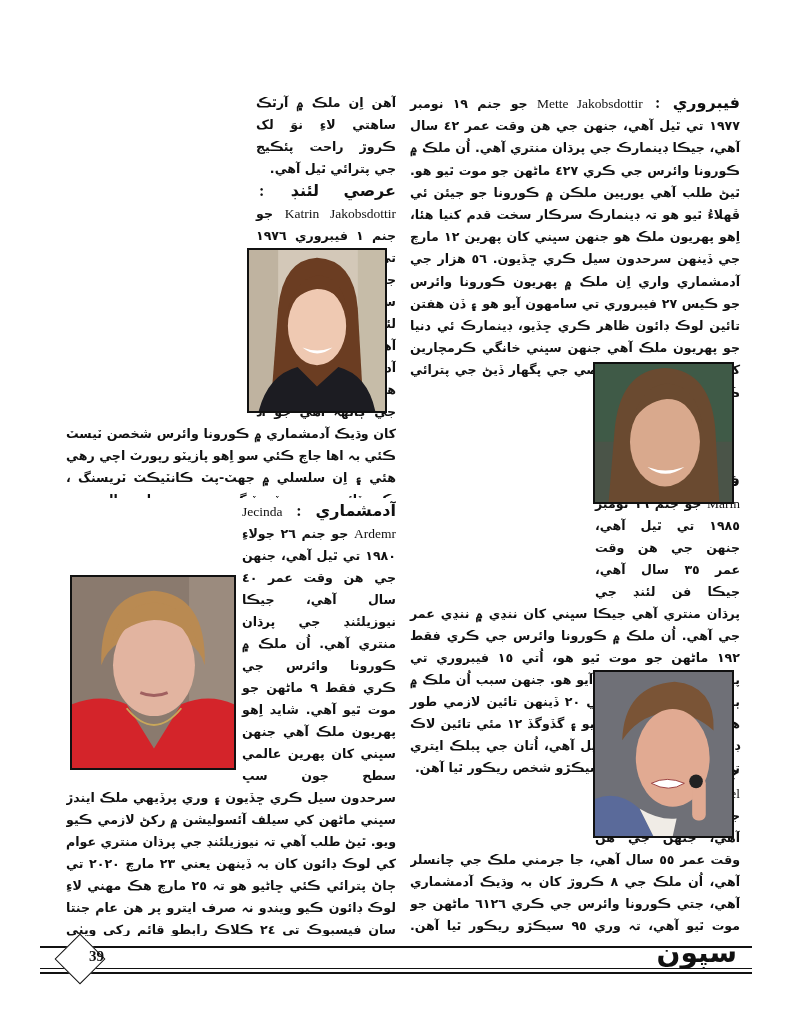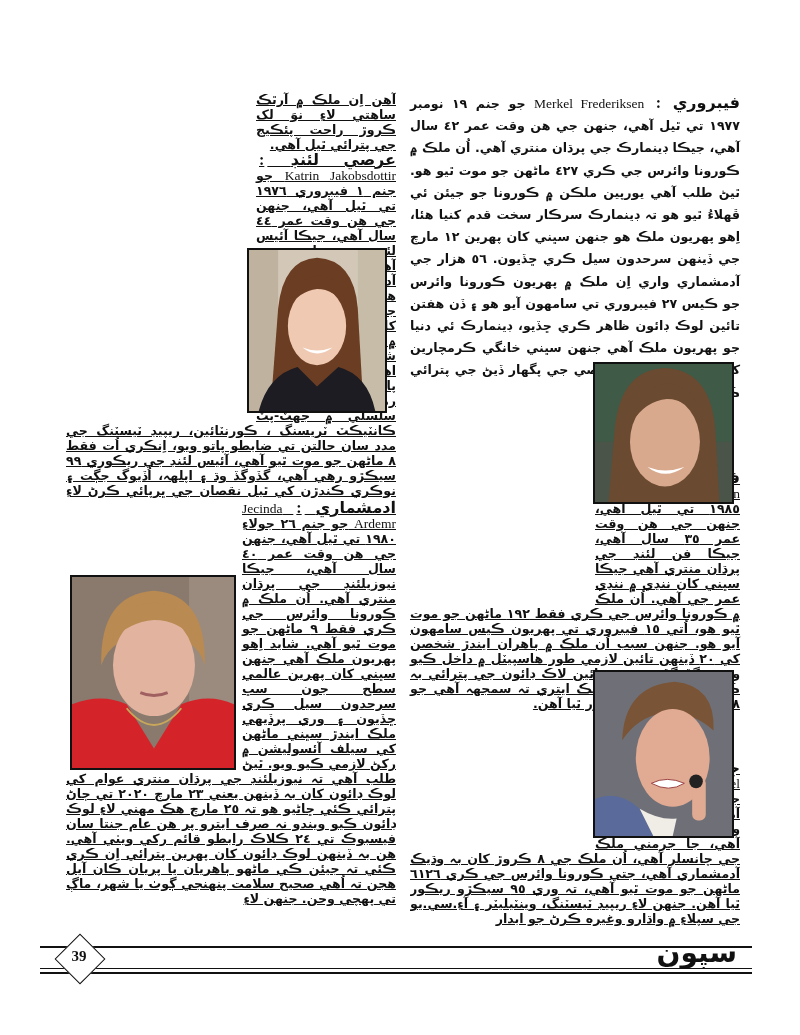--- a/index.html
+++ b/index.html
@@ -12,40 +12,40 @@
   .heading-line { margin:0; }
   .country { font-size:16px; font-weight:bold; }
   .sep { font-family:"Liberation Serif", serif; font-size:16px; margin:0 3px; }
   .latin { font-family:"Liberation Serif", serif; font-weight:normal; font-size:13.5px; direction:ltr; unicode-bidi:embed; }
   .photo { position:absolute; border:2px solid #111; box-sizing:border-box; overflow:hidden; }
   .photo svg { display:block; width:100%; height:100%; }
   .photo-sanna { left:247px; top:248px; width:140px; height:165px; }
   .photo-wilmes { left:593px; top:362px; width:141px; height:142px; }
   .photo-merkel { left:70px; top:575px; width:166px; height:195px; }
   .photo-frederiksen { left:593px; top:670px; width:141px; height:168px; }
-  .wrap-block { position:absolute; direction:rtl; text-align:justify; font-size:12.6px; line-height:15px; font-weight:bold;text-decoration:underline; }
+  .wrap-block { position:absolute; direction:rtl; text-align:justify; font-size:12.6px; line-height:22px; font-weight:bold; }
   .footer { position:absolute; left:40px; top:938px; width:712px; height:50px; }
   .rule-top { position:absolute; left:0; right:0; top:8px; height:2px; background:#111; }
   .rule-b1 { position:absolute; left:0; right:0; top:30px; height:1px; background:#111; }
   .rule-b2 { position:absolute; left:0; right:0; top:34px; height:2px; background:#111; }
   .diamond { position:absolute; left:22px; top:0; width:34px; height:34px; transform:rotate(45deg);
              background:#fff; border:1.5px solid #111; top:3px; }
-  .page-num { position:absolute; left:22px; top:10px; width:50px; text-align:center;
+  .page-num { position:absolute; left:22px; top:10px; width:50px; text-align:right;
               font-family:"Liberation Serif", serif; font-weight:bold; font-size:15px; left:14px; }
   .masthead { position:absolute; right:15px; top:-2px; font-size:28px; font-weight:bold; direction:rtl;
               font-family:"DejaVu Sans", sans-serif; letter-spacing:1px; }
 </style>
 </head>
 <body>
 
 <div class="col col-right" style="height:270px;">
   <p class="heading-line">
     <span class="country">فيبروري</span>
     <span class="sep">:</span>
-    <span class="latin">Merkel Frederiksen</span>
+    <span class="latin">Mette Jakobsdottir</span>
     <span>جو جنم ١٩ نومبر ١٩٧٧ تي ٿيل آهي، جنهن جي هن وقت عمر ٤٢ سال آهي، جيڪا ڊينمارڪ جي پرڌان منتري آهي. اُن ملڪ ۾ ڪورونا وائرس جي ڪري ٤٢٧ ماڻهن جو موت ٿيو هو. ٿيڻ طلب آهي يورپين ملڪن ۾ ڪورونا جو جيئن ئي ڦهلاءُ ٿيو هو تہ ڊينمارڪ سرڪار سخت قدم کنيا هئا، اِهو پهريون ملڪ هو جنهن سڀني کان پهرين ١٢ مارچ جي ڏينهن سرحدون سيل ڪري ڇڏيون. ٥٦ هزار جي آدمشماري واري اِن ملڪ ۾ پهريون ڪورونا وائرس جو ڪيس ٢٧ فيبروري تي سامهون آيو هو ۽ ڏن هفتن تائين لوڪ ڊائون ظاهر ڪري ڇڏيو، ڊينمارڪ ئي دنيا جو پهريون ملڪ آهي جنهن سڀني خانگي ڪرمچارين کي لوڪ ڊائون جي عرصي جي پگهار ڏيڻ جي پترائي ڪئي هئي.</span>
   </p>
 </div>
 
 <div class="wrap-block" style="left:410px; top:470px; width:330px;">
   <div style="float:left; width:185px; height:128px;"></div>
   <span class="country">فن لئنڊ</span>
   <span class="sep">:</span>
   <span class="latin">Sanna Marin</span>
   <span>جو جنم ١٦ نومبر ١٩٨٥ تي ٿيل آهي، جنهن جي هن وقت عمر ٣٥ سال آهي، جيڪا فن لئنڊ جي پرڌان منتري آهي جيڪا سڀني کان ننڍي ۾ ننڍي عمر جي آهي. اُن ملڪ ۾ ڪورونا وائرس جي ڪري فقط ١٩٢ ماڻهن جو موت ٿيو هو، اُتي ١٥ فيبروري تي پهريون ڪيس سامهون آيو هو. جنهن سبب اُن ملڪ ۾ ٻاهران ايندڙ شخصن کي ٢٠ ڏينهن تائين لازمي طور هاسپيٽل ۾ داخل ڪيو ويو ۽ گڏوگڏ ١٢ مئي تائين لاڪ ڊائون جي پترائي بہ ڪيل آهي، اُتان جي پبلڪ ايتري تہ سمجهہ آهي جو ٨٨ سيڪڙو شخص ريڪور ٿيا آهن.</span>

